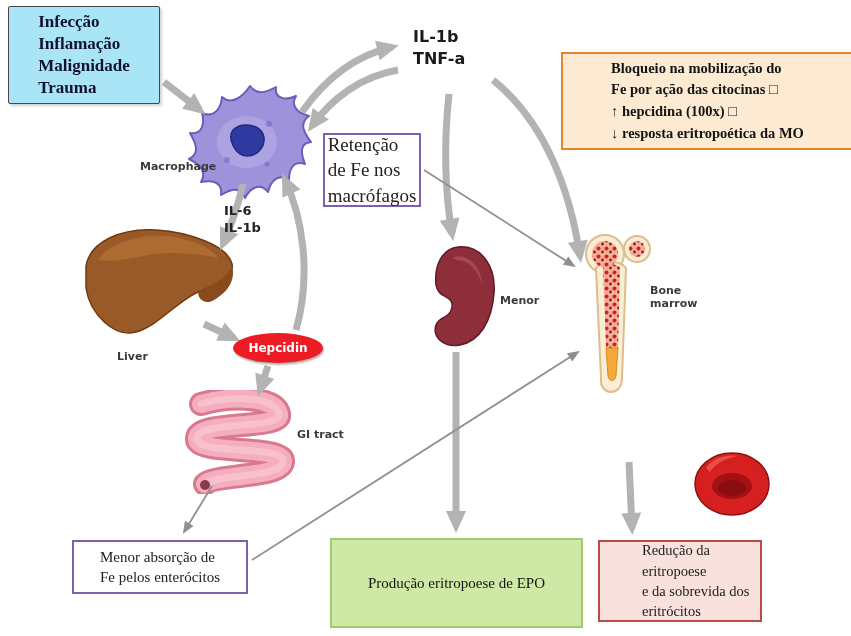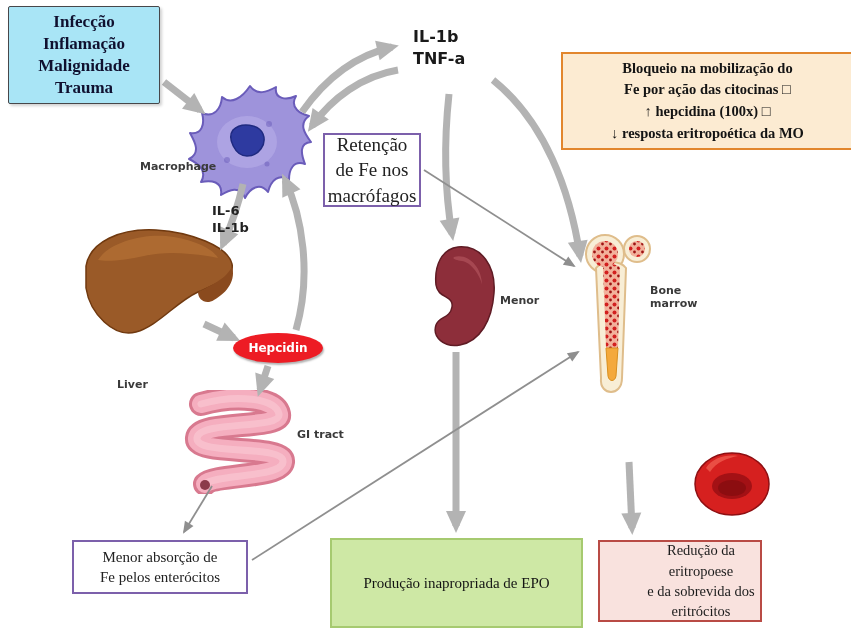--- a/index.html
+++ b/index.html
@@ -5,42 +5,42 @@
   * { margin:0; padding:0; box-sizing:border-box; }
   html,body { background:#ffffff; }
   body { font-family:"Liberation Serif", serif; }
 
   #canvas { position:relative; width:851px; height:636px; background:#ffffff; overflow:hidden; }
   .abs { position:absolute; }
   svg.organ { position:absolute; }
   #arrow-layer { position:absolute; left:0; top:0; }
 
   .box { position:absolute; display:flex; align-items:center; justify-content:center;
-         text-align:center; }
+         text-align:left; }
   .box span { white-space:pre-line; }
 
   .trigger-box { left:8px; top:6px; width:152px; height:98px; background:#a9e5f6;
                  border:1px solid #47474a; border-radius:2px; font-weight:bold;
                  font-size:17px; line-height:1.3; color:#10102f;
                  box-shadow:2px 2px 3px rgba(0,0,0,0.18); }
 
   .cyto { left:413px; top:26px; font-family:"DejaVu Sans", sans-serif; font-weight:bold;
           font-size:16px; line-height:1.35; color:#1a1a1a; white-space:pre-line; }
 
   .orange-box { left:561px; top:52px; width:293px; height:98px; background:#fcebd2;
                 border:2px solid #e2862d; font-weight:bold; font-size:14.5px;
                 line-height:1.5; color:#141414; }
 
   .retention-box { left:323px; top:133px; width:98px; height:74px; background:#ffffff;
                    border:2px solid #7c60ab; font-size:19px; line-height:1.35; color:#222; }
 
   .organ-label { position:absolute; font-family:"DejaVu Sans", sans-serif; font-weight:bold;
                  font-size:11px; color:#3a3a3a; white-space:pre-line; }
 
-  .il6 { left:212px; top:203px; font-family:"DejaVu Sans", sans-serif; font-weight:bold;
+  .il6 { left:224px; top:203px; font-family:"DejaVu Sans", sans-serif; font-weight:bold;
          font-size:13px; line-height:1.3; color:#222; white-space:pre-line; }
 
   .hepcidin { left:233px; top:333px; width:90px; height:30px; background:#ed1c24;
               border-radius:50%; color:#ffffff; font-family:"DejaVu Sans", sans-serif;
               font-weight:bold; font-size:12px; box-shadow:1px 2px 2px rgba(0,0,0,0.3); }
 
   .absorption-box { left:72px; top:540px; width:176px; height:54px; background:#ffffff;
                     border:2px solid #7c60ab; font-size:15px; line-height:1.35; color:#222; }
 
   .epo-box { left:330px; top:538px; width:253px; height:90px; background:#cee8a5;
@@ -166,40 +166,40 @@
     <span>Retenção
 de Fe nos
 macrófagos</span>
   </div>
 
   <div class="organ-label" style="left:140px; top:160px;">Macrophage</div>
 
   <div class="abs il6">IL-6
 IL-1b</div>
 
-  <div class="organ-label" style="left:117px; top:350px;margin-top:28px;">Liver</div>
+  <div class="organ-label" style="left:117px; top:350px;">Liver</div>
 
   <div class="box hepcidin">
     <span>Hepcidin</span>
   </div>
 
   <div class="organ-label" style="left:297px; top:428px;">GI tract</div>
 
   <div class="organ-label" style="left:500px; top:294px;">Menor</div>
 
   <div class="organ-label" style="left:650px; top:284px;">Bone
 marrow</div>
 
   <div class="box absorption-box">
     <span>Menor absorção de
 Fe pelos enterócitos</span>
   </div>
 
   <div class="box epo-box">
-    <span>Produção inapropriada de EPO</span>
+    <span>Produção eritropoese de EPO</span>
   </div>
 
   <div class="box redbox">
     <span>Redução da eritropoese
 e da sobrevida dos
 eritrócitos</span>
   </div>
 
 </div>
 

